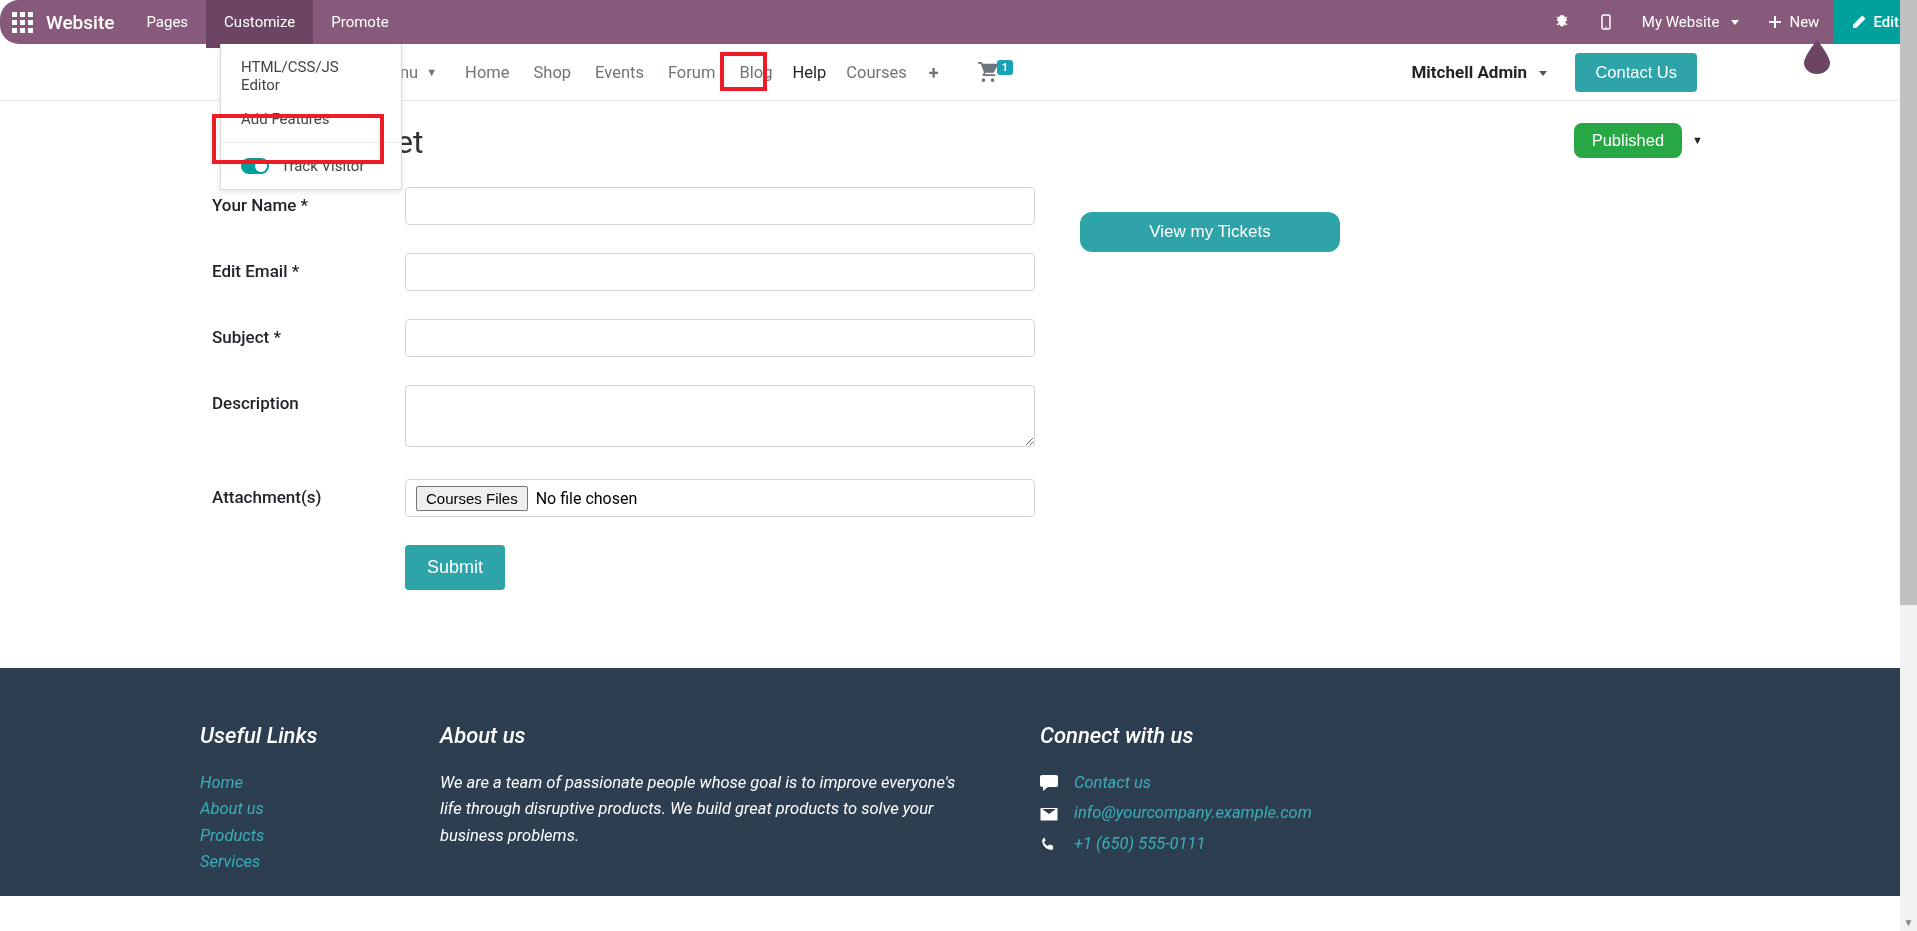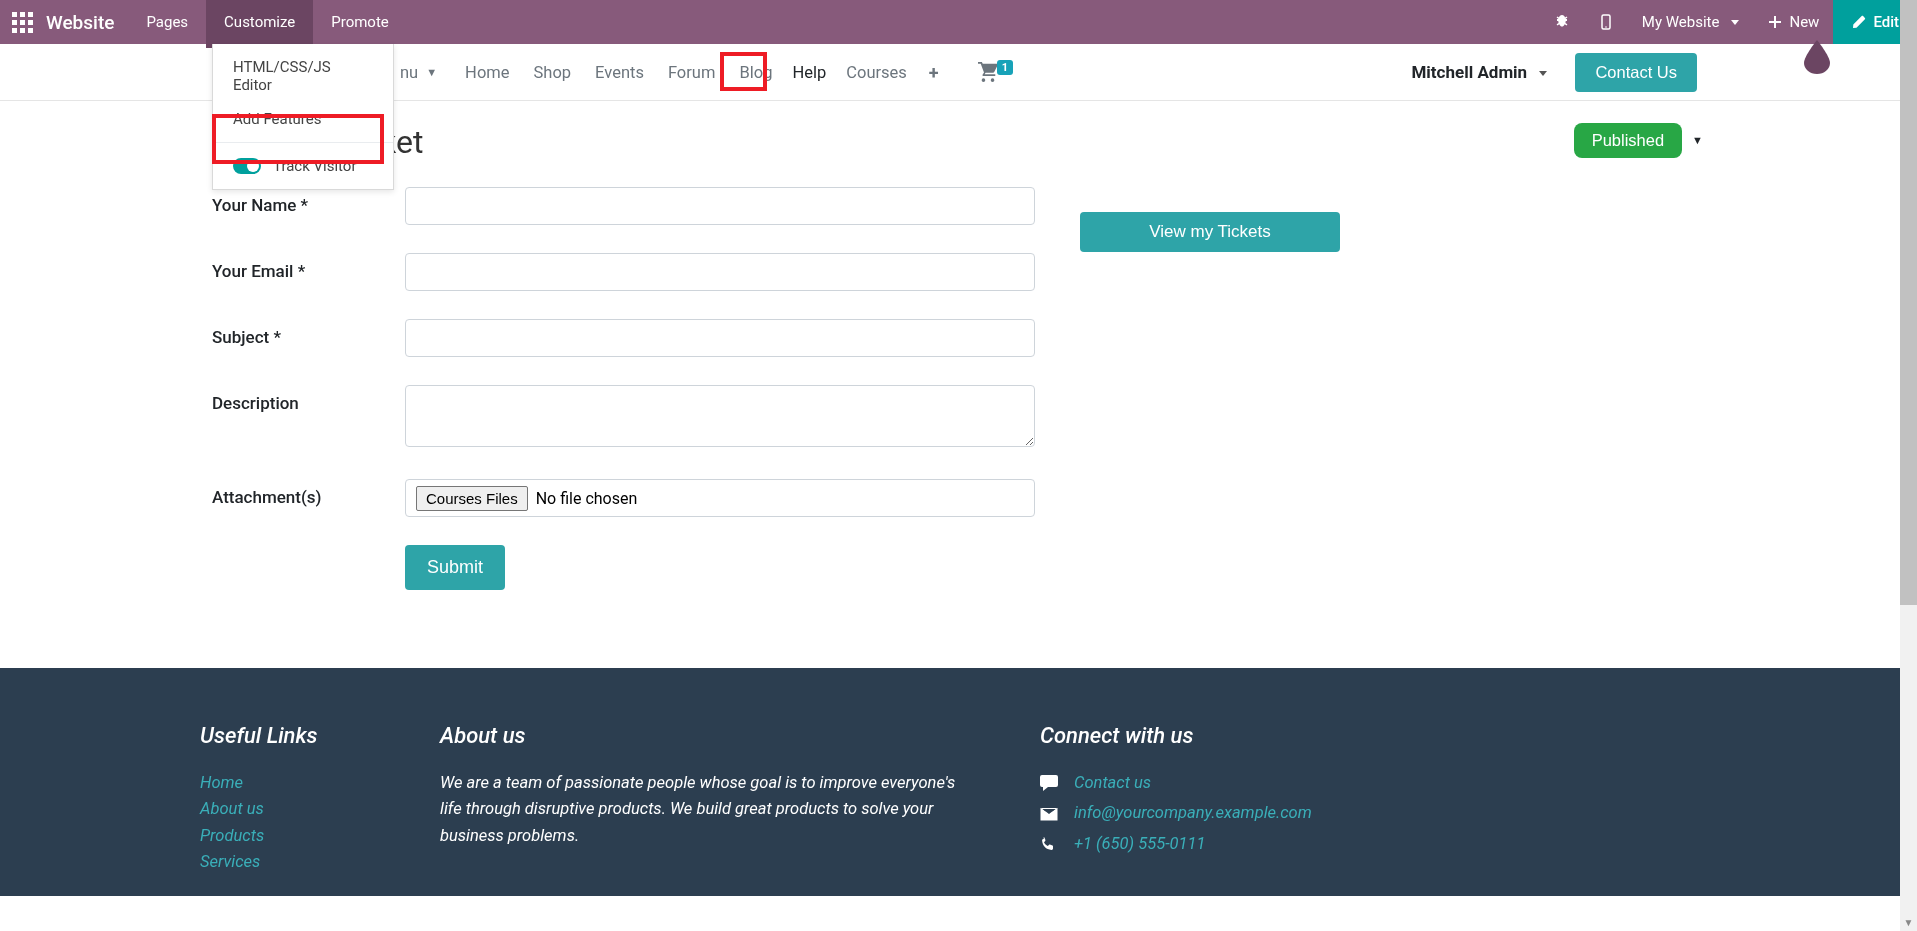--- a/index.html
+++ b/index.html
@@ -6,38 +6,39 @@
   body { font-family: -apple-system, BlinkMacSystemFont, "Segoe UI", Roboto, "Helvetica Neue", Arial, sans-serif; color: #212529; background: #fff; }
   
   
   .topbar {
     background: #875A7B;
     height: 44px;
     display: flex;
     align-items: center;
     color: #fff;
     font-size: 15px;
+    border-radius: 19px;
   }
   .topbar .apps-icon { width: 44px; display: flex; align-items: center; justify-content: center; cursor: pointer; }
   .apps-grid { display: grid; grid-template-columns: repeat(3, 5px); grid-template-rows: repeat(3, 5px); gap: 3px; }
   .apps-grid span { background: #fff; width: 5px; height: 5px; }
   .topbar .brand { font-size: 19px; font-weight: 500; padding: 0 14px 0 2px; }
   .topbar .menu-item { padding: 0 18px; height: 52px; display: flex; align-items: center; cursor: pointer; }
   .topbar .menu-item.active { background: #6B4562; }
   .topbar .spacer { flex: 1; }
   .topbar .right-item { padding: 0 14px; height: 44px; display: flex; align-items: center; cursor: pointer; gap: 6px; }
   .topbar .right-item.edit-btn { background: #00A09D; padding: 0 18px; font-weight: 500; }
   .caret-down::after { content: ""; display: inline-block; border-left: 4px solid transparent; border-right: 4px solid transparent; border-top: 5px solid #fff; margin-left: 6px; vertical-align: middle; }
   .pencil-icon, .plus-icon, .bug-icon, .mobile-icon { width: 16px; height: 16px; fill: #fff; }
   
   
   .dropdown-panel {
     position: absolute;
     top: 44px;
-    left: 212px;
+    left: 220px;
     width: 182px;
     background: #fff;
     border: 1px solid rgba(0,0,0,.15);
     border-top: none;
     padding: 6px 0;
     font-size: 15px;
     box-shadow: 0 2px 6px rgba(0,0,0,0.1);
     z-index: 10;
   }
   .dropdown-panel .dd-item {
@@ -109,21 +110,21 @@
   }
   .form-input textarea { width: 100%; height: 62px; border: 1px solid #ced4da; border-radius: 4px; padding: 6px 12px; font-size: 16px; resize: both;}
   .file-wrap { width: 100%; height: 38px; border: 1px solid #ced4da; border-radius: 4px; display: flex; align-items: center; padding: 0 10px; gap: 8px;}
   .file-btn { background: #efefef; border: 1px solid #767676; padding: 3px 9px; font-size: 15px; cursor: pointer; border-radius: 2px;}
   .file-text { color: #000000; font-size: 16px; }
   
   .submit-row .form-input { }
   .submit-btn { background: #2EA4A8; color: #fff; border: none; border-radius: 4px; padding: 12px 22px; font-size: 18px; cursor: pointer; }
   
   .sidebar-right { position: absolute; top: 212px; left: 1080px; width: 260px; }
-  .view-tickets-btn { width: 100%; background: #2EA4A8; color: #fff; border: none; border-radius: 4px; padding: 10px 0; font-size: 17px; cursor: pointer; }
+  .view-tickets-btn { width: 100%; background: #2EA4A8; color: #fff; border: none; border-radius: 12px; padding: 10px 0; font-size: 17px; cursor: pointer; }
   
   
   .footer {
     background: #2C3E50;
     color: #fff;
     padding: 55px 84px 20px 200px;
     display: flex;
     gap: 60px;
     font-size: 16.5px;
     font-style: italic;
@@ -244,21 +245,21 @@
       <span class="published-caret">▼</span>
     </div>
   </div>
 
   <div class="form-area">
     <div class="form-row">
       <div class="form-label"><span>Your Name</span> <span class="req">*</span></div>
       <div class="form-input"><input type="text" style=""></div>
     </div>
     <div class="form-row">
-      <div class="form-label"><span>Your Email</span> <span class="req">*</span></div>
+      <div class="form-label"><span>Edit Email</span> <span class="req">*</span></div>
       <div class="form-input"><input type="email" style=""></div>
     </div>
     <div class="form-row">
       <div class="form-label"><span>Subject</span> <span class="req">*</span></div>
       <div class="form-input"><input type="text" style=""></div>
     </div>
     <div class="form-row">
       <div class="form-label">Description</div>
       <div class="form-input"><textarea style=""></textarea></div>
     </div>

